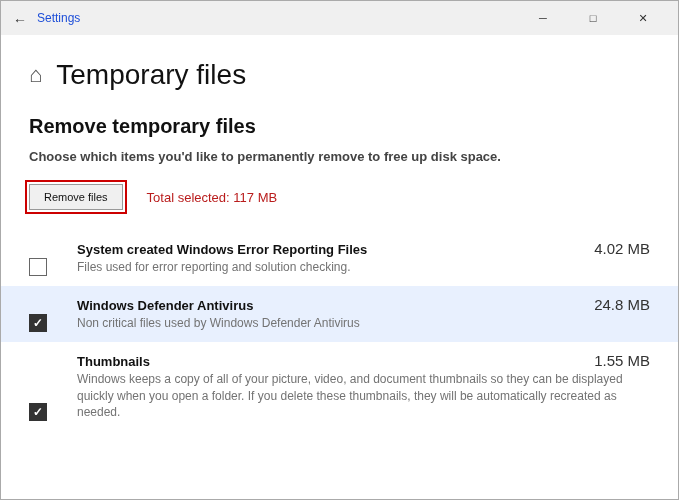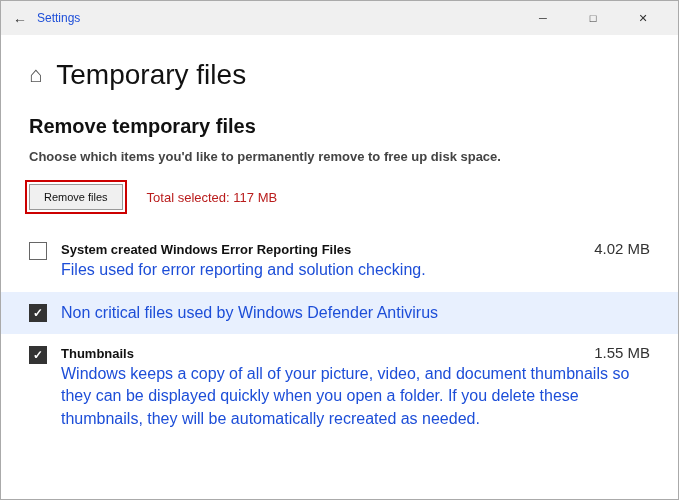--- a/index.html
+++ b/index.html
@@ -115,23 +115,23 @@
     }
 
     .total-selected {
       font-size: 13px;
       color: #b91c1c;
     }
 
     
     .file-item {
       display: flex;
-      align-items: flex-start;
+      align-items: flex-end;
       padding: 10px 0;
-      gap: 14px;
+      gap: 30px;
     }
     .file-item.highlighted {
       background: #e8f0fe;
       margin: 0 -28px;
       padding: 10px 28px;
     }
 
     .checkbox-wrapper {
       margin-top: 2px;
       flex-shrink: 0;
@@ -177,22 +177,22 @@
     }
 
     .file-size {
       font-size: 15px;
       color: #333;
       margin-left: 12px;
       flex-shrink: 0;
     }
 
     .file-desc {
-      font-size: 16px;
-      color: #1d4ed8;
+      font-size: 12px;
+      color: #737373;
       line-height: 1.4;
     }
 
     
     .content::-webkit-scrollbar { width: 8px; }
     .content::-webkit-scrollbar-track { background: #f0f0f0; }
     .content::-webkit-scrollbar-thumb { background: #bbb; }
   </style>
 </head>
 <body>
@@ -236,20 +236,24 @@
             <span class="file-size">4.02 MB</span>
           </div>
           <div class="file-desc">Files used for error reporting and solution checking.</div>
         </div>
       </div>
       <div class="file-item highlighted">
         <div class="checkbox-wrapper">
           <div class="checkbox-custom checked"></div>
         </div>
         <div class="file-info">
+          <div class="file-header">
+            <span class="file-name">Windows Defender Antivirus</span>
+            <span class="file-size">24.8 MB</span>
+          </div>
           <div class="file-desc">Non critical files used by Windows Defender Antivirus</div>
         </div>
       </div>
       <div class="file-item">
         <div class="checkbox-wrapper">
           <div class="checkbox-custom checked"></div>
         </div>
         <div class="file-info">
           <div class="file-header">
             <span class="file-name">Thumbnails</span>

